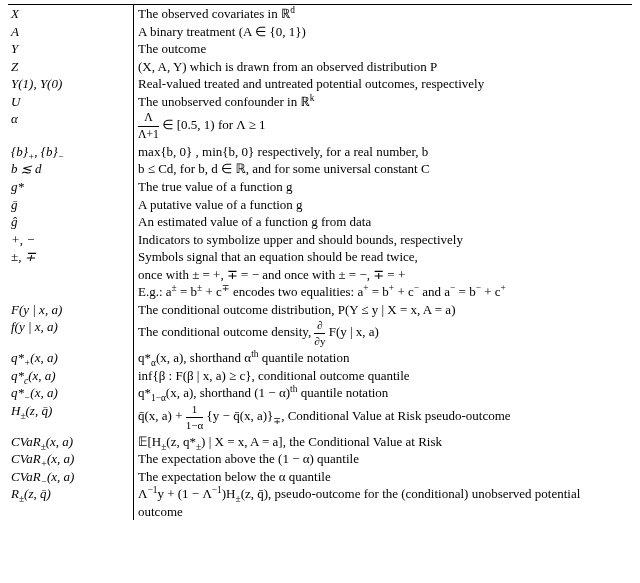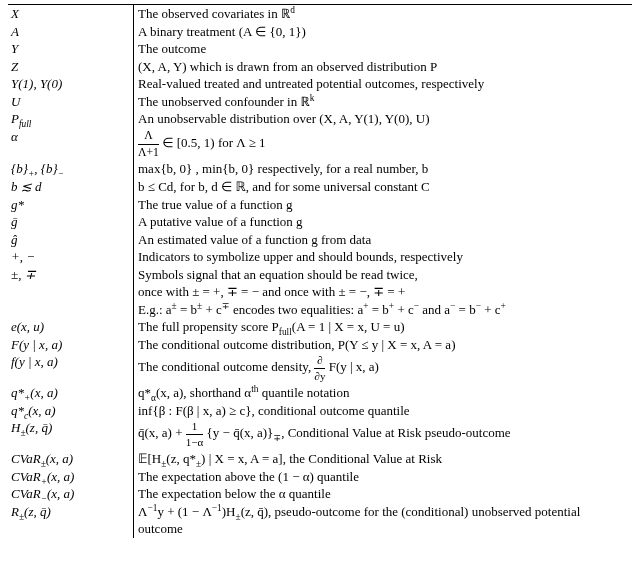--- a/index.html
+++ b/index.html
@@ -35,24 +35,20 @@
         </tr>
         <tr>
           <td class="sym it">Y(1), Y(0)</td>
           <td>Real-valued treated and untreated potential outcomes, respectively</td>
         </tr>
         <tr>
           <td class="sym it">U</td>
           <td>The unobserved confounder in ℝ<sup>k</sup></td>
         </tr>
         <tr>
-          <td class="sym it">P<sub>full</sub></td>
-          <td>An unobservable distribution over (X, A, Y(1), Y(0), U)</td>
-        </tr>
-        <tr>
           <td class="sym it">α</td>
           <td><span style="display:inline-block;vertical-align:middle;text-align:center;font-size:0.9em;"><span style="display:block;border-bottom:1px solid #000;padding:0 2px;">Λ</span><span style="display:block;">Λ+1</span></span> ∈ [0.5, 1) for Λ ≥ 1</td>
         </tr>
         <tr>
           <td class="sym it">{b}<sub>+</sub>, {b}<sub>−</sub></td>
           <td>max{b, 0} , min{b, 0} respectively, for a real number, b</td>
         </tr>
         <tr>
           <td class="sym it">b ≲ d</td>
           <td>b ≤ Cd, for b, d ∈ ℝ, and for some universal constant C</td>
@@ -79,38 +75,38 @@
         </tr>
         <tr>
           <td class="sym it"></td>
           <td>once with ± = +, ∓ = − and once with ± = −, ∓ = +</td>
         </tr>
         <tr>
           <td class="sym it"></td>
           <td>E.g.: a<sup>±</sup> = b<sup>±</sup> + c<sup>∓</sup> encodes two equalities: a<sup>+</sup> = b<sup>+</sup> + c<sup>−</sup> and a<sup>−</sup> = b<sup>−</sup> + c<sup>+</sup></td>
         </tr>
         <tr>
-          <td class="sym it">e(x, u)</td>
-          <td>The full propensity score P<sub>full</sub>(A = 1 | X = x, U = u)</td>
-        </tr>
-        <tr>
           <td class="sym it">F(y | x, a)</td>
           <td>The conditional outcome distribution, P(Y ≤ y | X = x, A = a)</td>
         </tr>
         <tr>
           <td class="sym it">f(y | x, a)</td>
           <td>The conditional outcome density, <span style="display:inline-block;vertical-align:middle;text-align:center;font-size:0.85em;"><span style="display:block;border-bottom:1px solid #000;">∂</span><span style="display:block;">∂y</span></span> F(y | x, a)</td>
         </tr>
         <tr>
           <td class="sym it">q*<sub>+</sub>(x, a)</td>
           <td>q*<sub>α</sub>(x, a), shorthand α<sup>th</sup> quantile notation</td>
         </tr>
         <tr>
           <td class="sym it">q*<sub>c</sub>(x, a)</td>
           <td>inf{β : F(β | x, a) ≥ c}, conditional outcome quantile</td>
+        </tr>
+        <tr>
+          <td class="sym it">q*<sub>−</sub>(x, a)</td>
+          <td>q*<sub>1−α</sub>(x, a), shorthand (1 − α)<sup>th</sup> quantile notation</td>
         </tr>
         <tr>
           <td class="sym it">H<sub>±</sub>(z, q̄)</td>
           <td>q̄(x, a) + <span style="display:inline-block;vertical-align:middle;text-align:center;font-size:0.85em;"><span style="display:block;border-bottom:1px solid #000;">1</span><span style="display:block;">1−α</span></span> {y − q̄(x, a)}<sub>∓</sub>, Conditional Value at Risk pseudo-outcome</td>
         </tr>
         <tr>
           <td class="sym it">CVaR<sub>±</sub>(x, a)</td>
           <td>𝔼[H<sub>±</sub>(z, q*<sub>±</sub>) | X = x, A = a], the Conditional Value at Risk</td>
         </tr>
         <tr>

